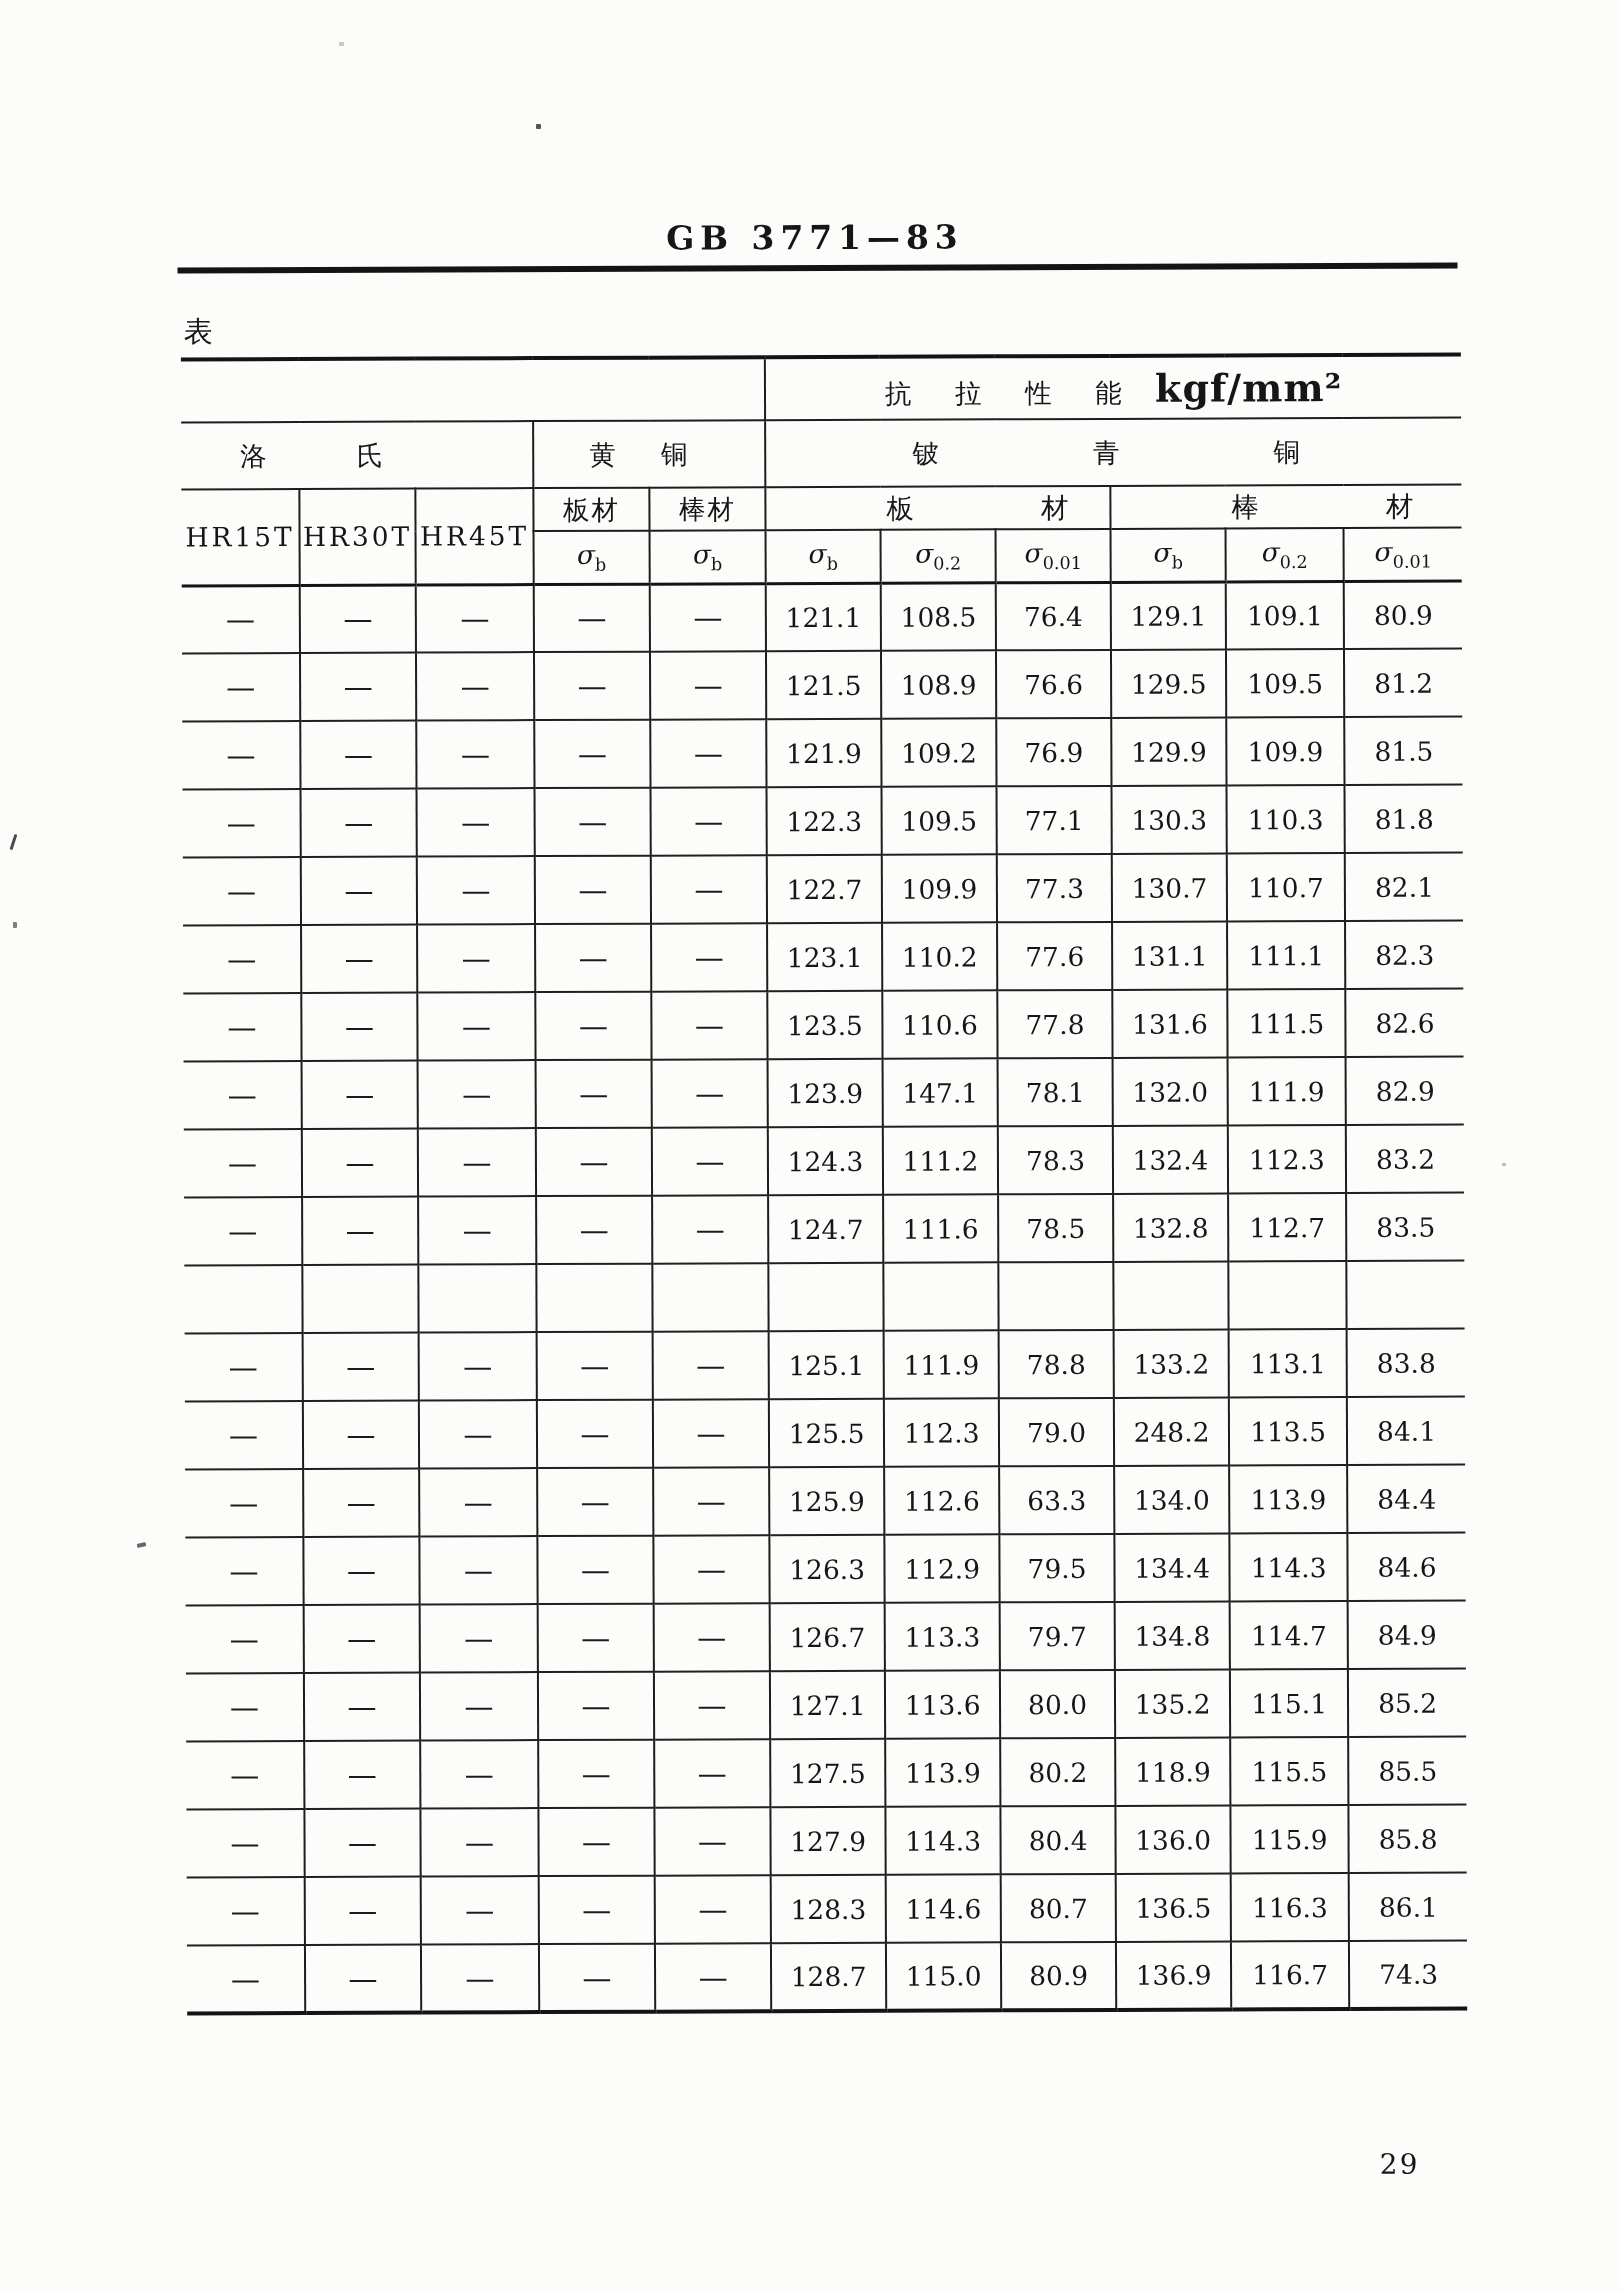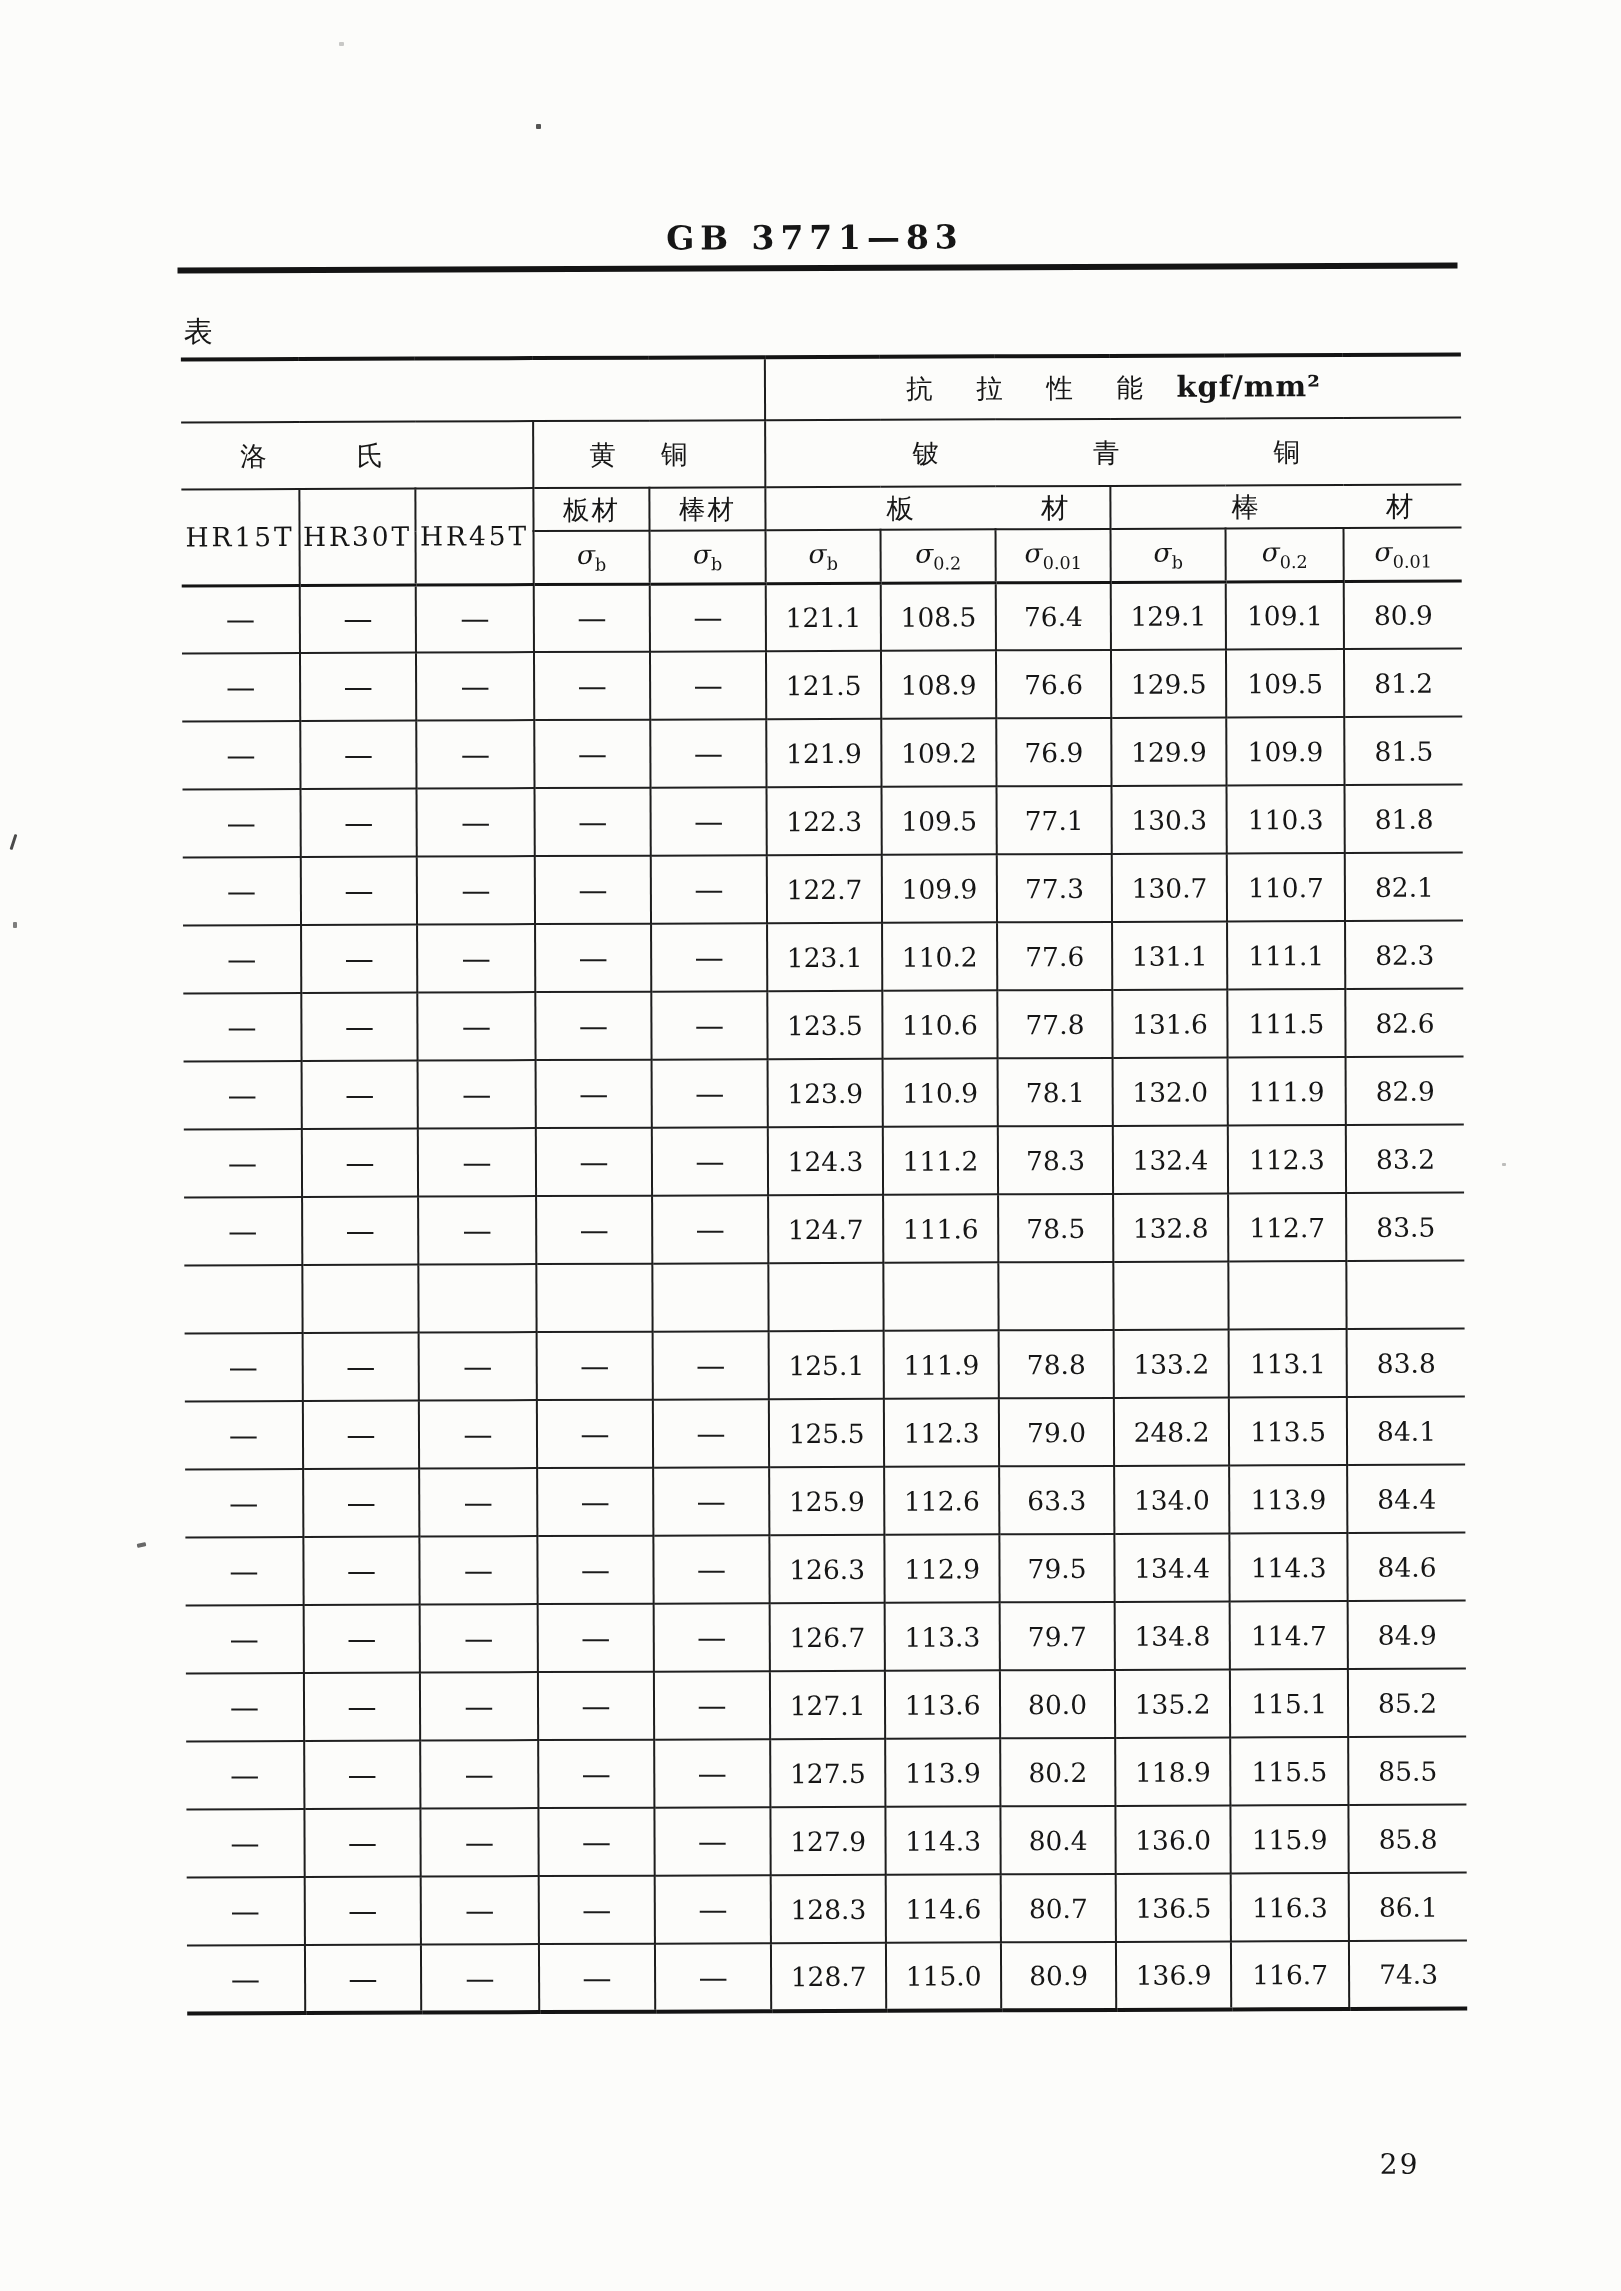--- a/index.html
+++ b/index.html
@@ -32,21 +32,21 @@
   tr.rA td{border-top:4.9px solid #141414; border-bottom:2.9px solid #1d1d1d;}
   tr.rB td{border-bottom:2.9px solid #1d1d1d;}
   tr.rC td{border-bottom:2px solid #1d1d1d;}
   tbody.body tr{height:68px;}
   tbody.body td{border-top:2.9px solid #202020; border-bottom:2.9px solid #202020;}
   tbody.body tr:first-child td{border-top:3.9px solid #141414;}
   tbody.body tr:last-child td{border-bottom:4.9px solid #141414;}
 
   .tensile{font-size:28px;}
   .tensile .cjk{letter-spacing:17.6px;}
-  .tensile .unit{font-weight:bold; letter-spacing:1px; margin-left:15.7px; font-size:29px;}
+  .tensile .unit{font-weight:bold; letter-spacing:1px; margin-left:15.7px; font-size:38px;}
   td.rock{font-size:28px; letter-spacing:90px;}
   td.brassHdr{font-size:28px;}
   td.brassHdr span{letter-spacing:45px; margin-left:23.5px;}
   td.bronzeHdr{font-size:28px;}
   td.bronzeHdr span{letter-spacing:154px; margin-left:139px;}
   td.hr{font-size:29px; letter-spacing:2.9px;}
   td.mat{font-size:27.4px; letter-spacing:2px;}
   td.matSpread span{font-size:27.4px; letter-spacing:127px; margin-left:120px;}
   td.sig{font-size:26.5px;border-radius:18px;}
   td.sig i{font-family:"DejaVu Serif",serif; font-style:italic;}
@@ -219,21 +219,21 @@
             <td>111.5</td>
             <td>82.6</td>
           </tr>
           <tr>
             <td class="dash">—</td>
             <td class="dash">—</td>
             <td class="dash">—</td>
             <td class="dash">—</td>
             <td class="dash">—</td>
             <td>123.9</td>
-            <td>110.9</td>
+            <td>147.1</td>
             <td>78.1</td>
             <td>132.0</td>
             <td>111.9</td>
             <td>82.9</td>
           </tr>
           <tr>
             <td class="dash">—</td>
             <td class="dash">—</td>
             <td class="dash">—</td>
             <td class="dash">—</td>

